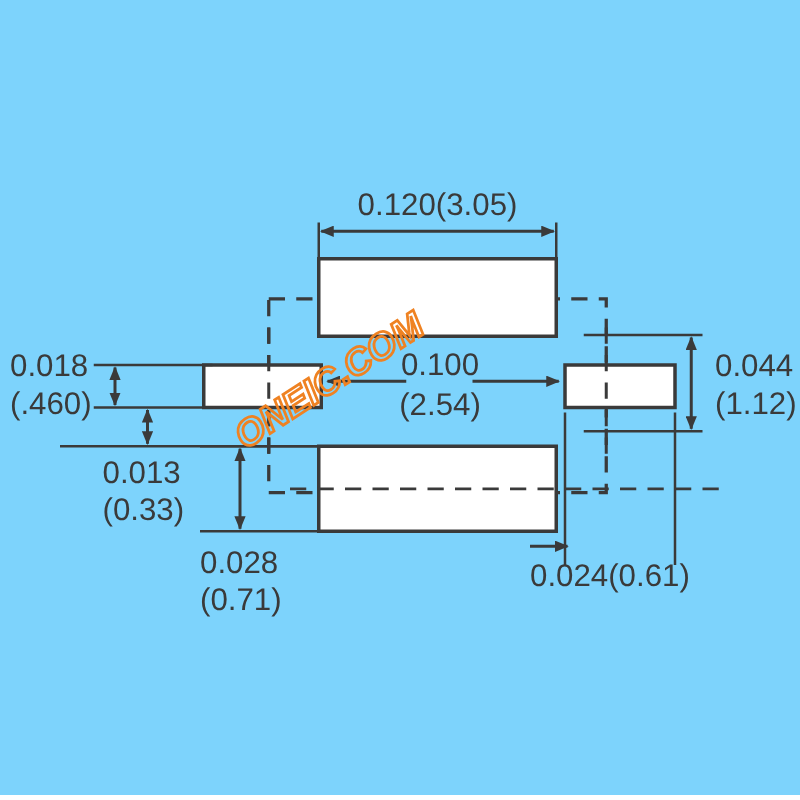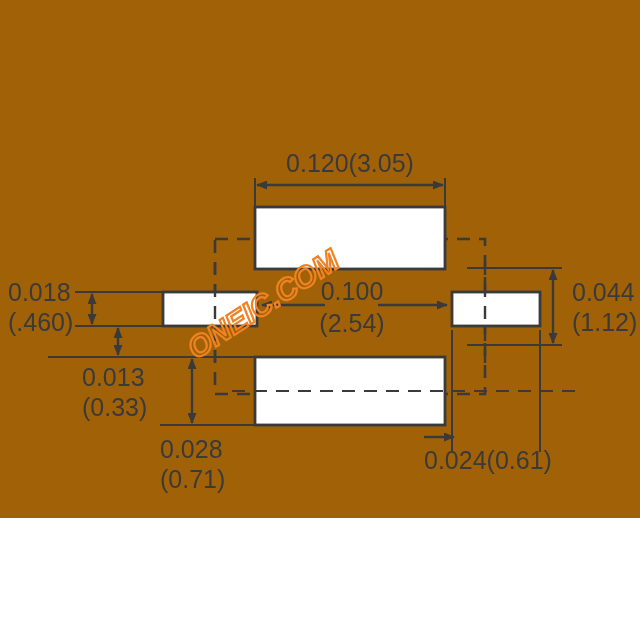--- a/index.html
+++ b/index.html
@@ -3,22 +3,22 @@
 <meta charset="utf-8">
 <style>
   html, body {
     margin: 0;
     padding: 0;
     background: #ffffff;
   }
   #stage {
     position: relative;
     width: 640px;
-    height: 518px;
-    background: #a16207;
+    height: 636px;
+    background: #7dd3fc;
     overflow: hidden;
     font-family: "Liberation Sans", sans-serif;
     text-decoration: underline;
   }
   #stage svg {
     position: absolute;
     left: 0;
     top: 0;
     width: 640px;
     height: 640px;

